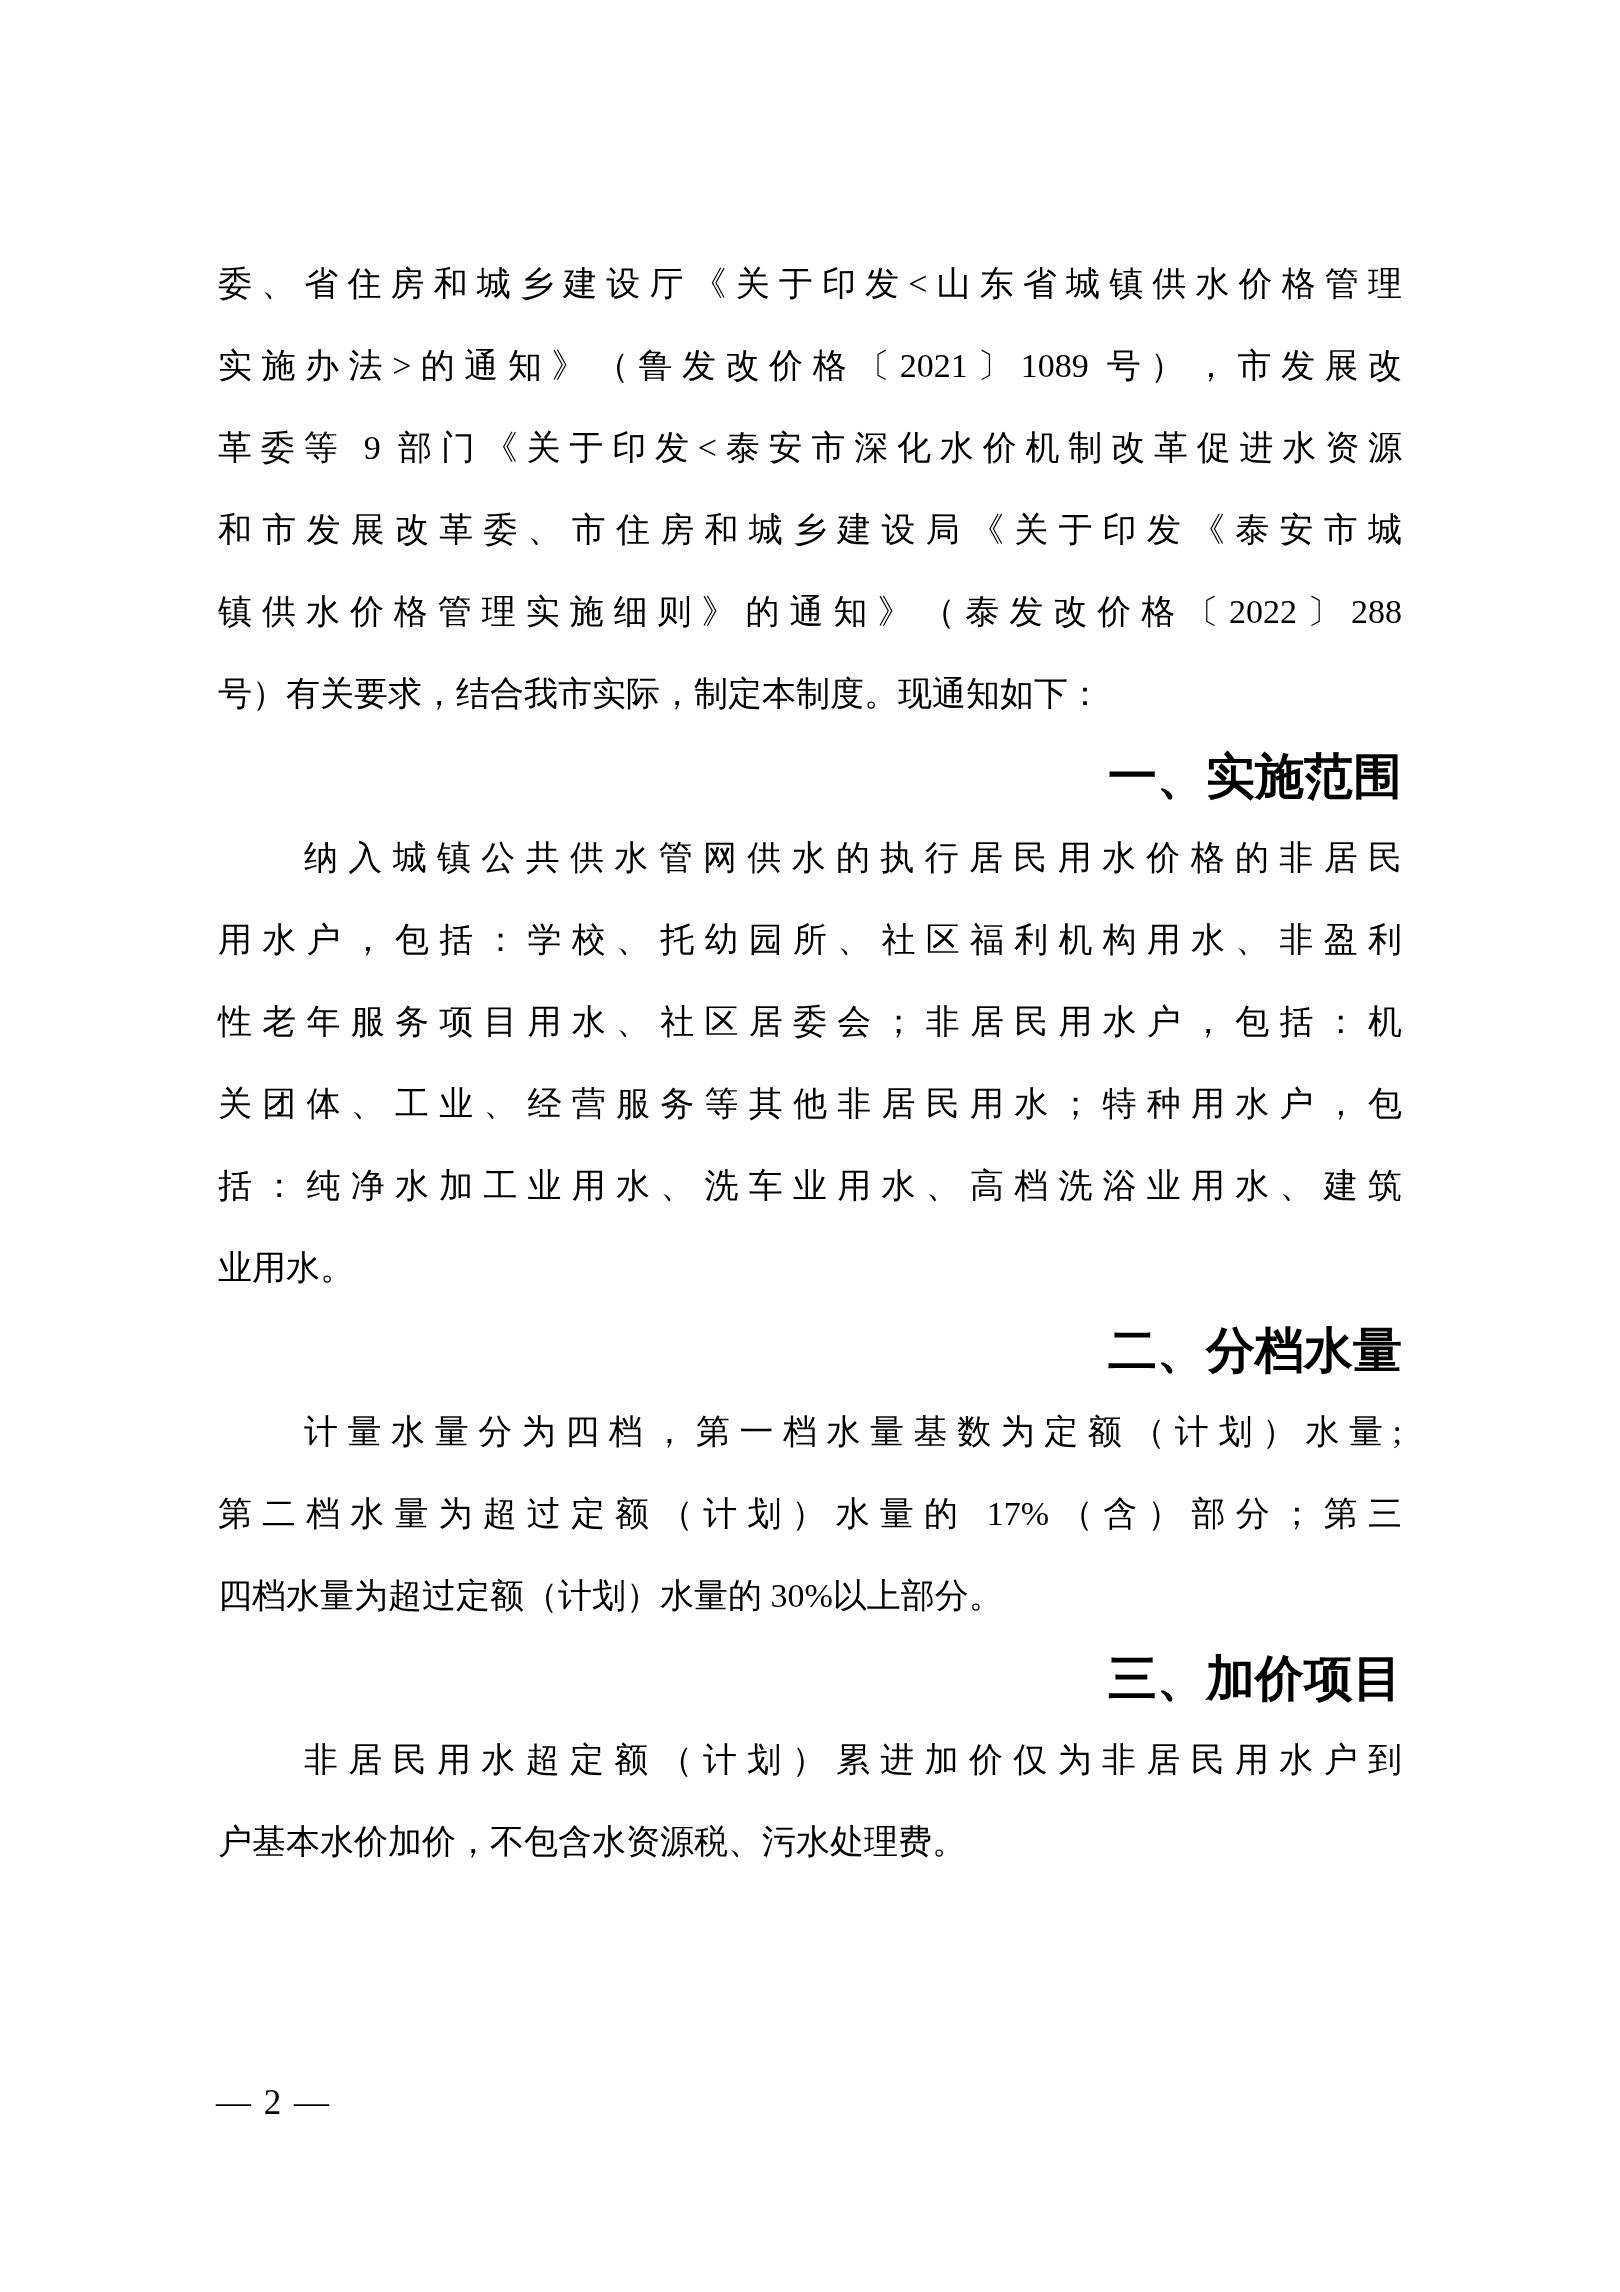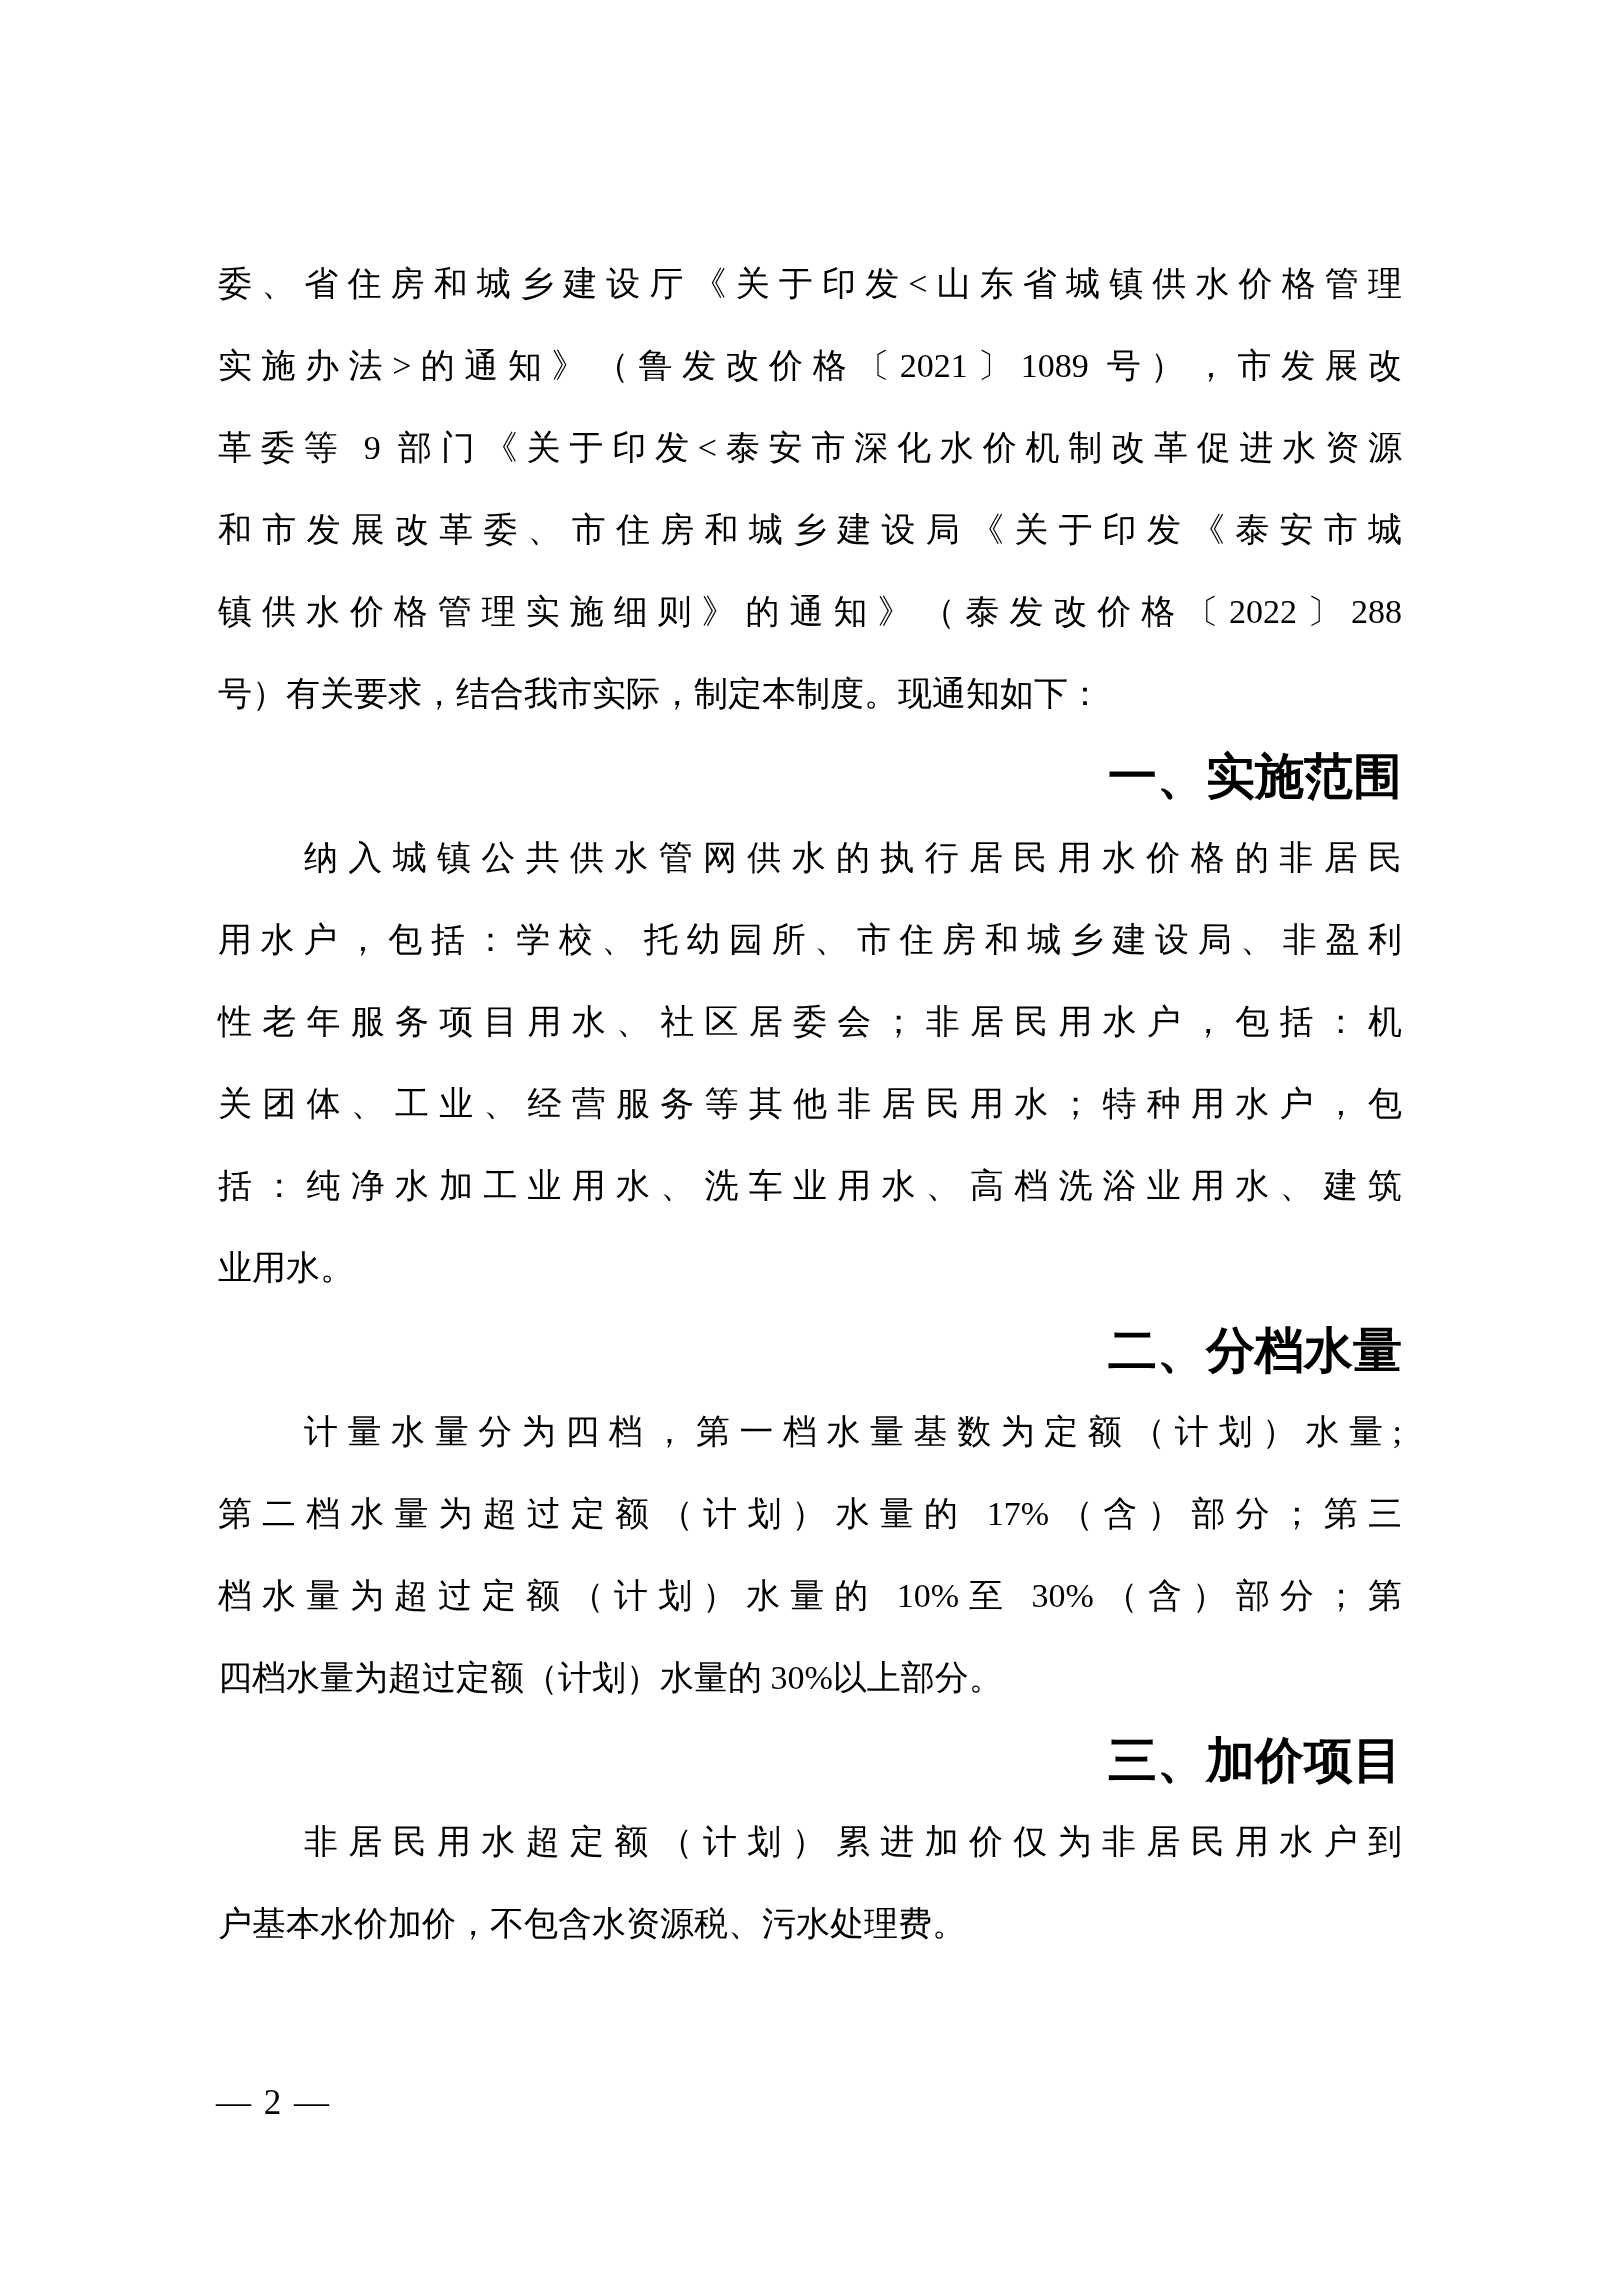--- a/index.html
+++ b/index.html
@@ -62,29 +62,28 @@
 <div class="page">
   <div class="text-block">
     <div class="line justify">委、省住房和城乡建设厅《关于印发&lt;山东省城镇供水价格管理</div>
     <div class="line justify">实施办法&gt;的通知》（鲁发改价格〔2021〕1089 号），市发展改</div>
     <div class="line justify">革委等 9 部门《关于印发&lt;泰安市深化水价机制改革促进水资源</div>
     <div class="line justify">和市发展改革委、市住房和城乡建设局《关于印发《泰安市城</div>
     <div class="line justify">镇供水价格管理实施细则》的通知》（泰发改价格〔2022〕288</div>
     <div class="line">号）有关要求，结合我市实际，制定本制度。现通知如下：</div>
     <div class="line heading indent">一、实施范围</div>
     <div class="line indent justify">纳入城镇公共供水管网供水的执行居民用水价格的非居民</div>
-    <div class="line justify">用水户，包括：学校、托幼园所、市住房和城乡建设局、非盈利</div>
+    <div class="line justify">用水户，包括：学校、托幼园所、社区福利机构用水、非盈利</div>
     <div class="line justify">性老年服务项目用水、社区居委会；非居民用水户，包括：机</div>
     <div class="line justify">关团体、工业、经营服务等其他非居民用水；特种用水户，包</div>
     <div class="line justify">括：纯净水加工业用水、洗车业用水、高档洗浴业用水、建筑</div>
     <div class="line">业用水。</div>
     <div class="line heading indent">二、分档水量</div>
     <div class="line indent justify">计量水量分为四档，第一档水量基数为定额（计划）水量;</div>
     <div class="line justify">第二档水量为超过定额（计划）水量的 17%（含）部分；第三</div>
-    <div class="line justify">档水量为超过定额（计划）水量的 10%至 30%（含）部分；第</div>
     <div class="line">四档水量为超过定额（计划）水量的 30%以上部分。</div>
     <div class="line heading indent">三、加价项目</div>
     <div class="line indent justify">非居民用水超定额（计划）累进加价仅为非居民用水户到</div>
     <div class="line">户基本水价加价，不包含水资源税、污水处理费。</div>
   </div>
 
   <div class="page-number">— 2 —</div>
 </div>
 
 

